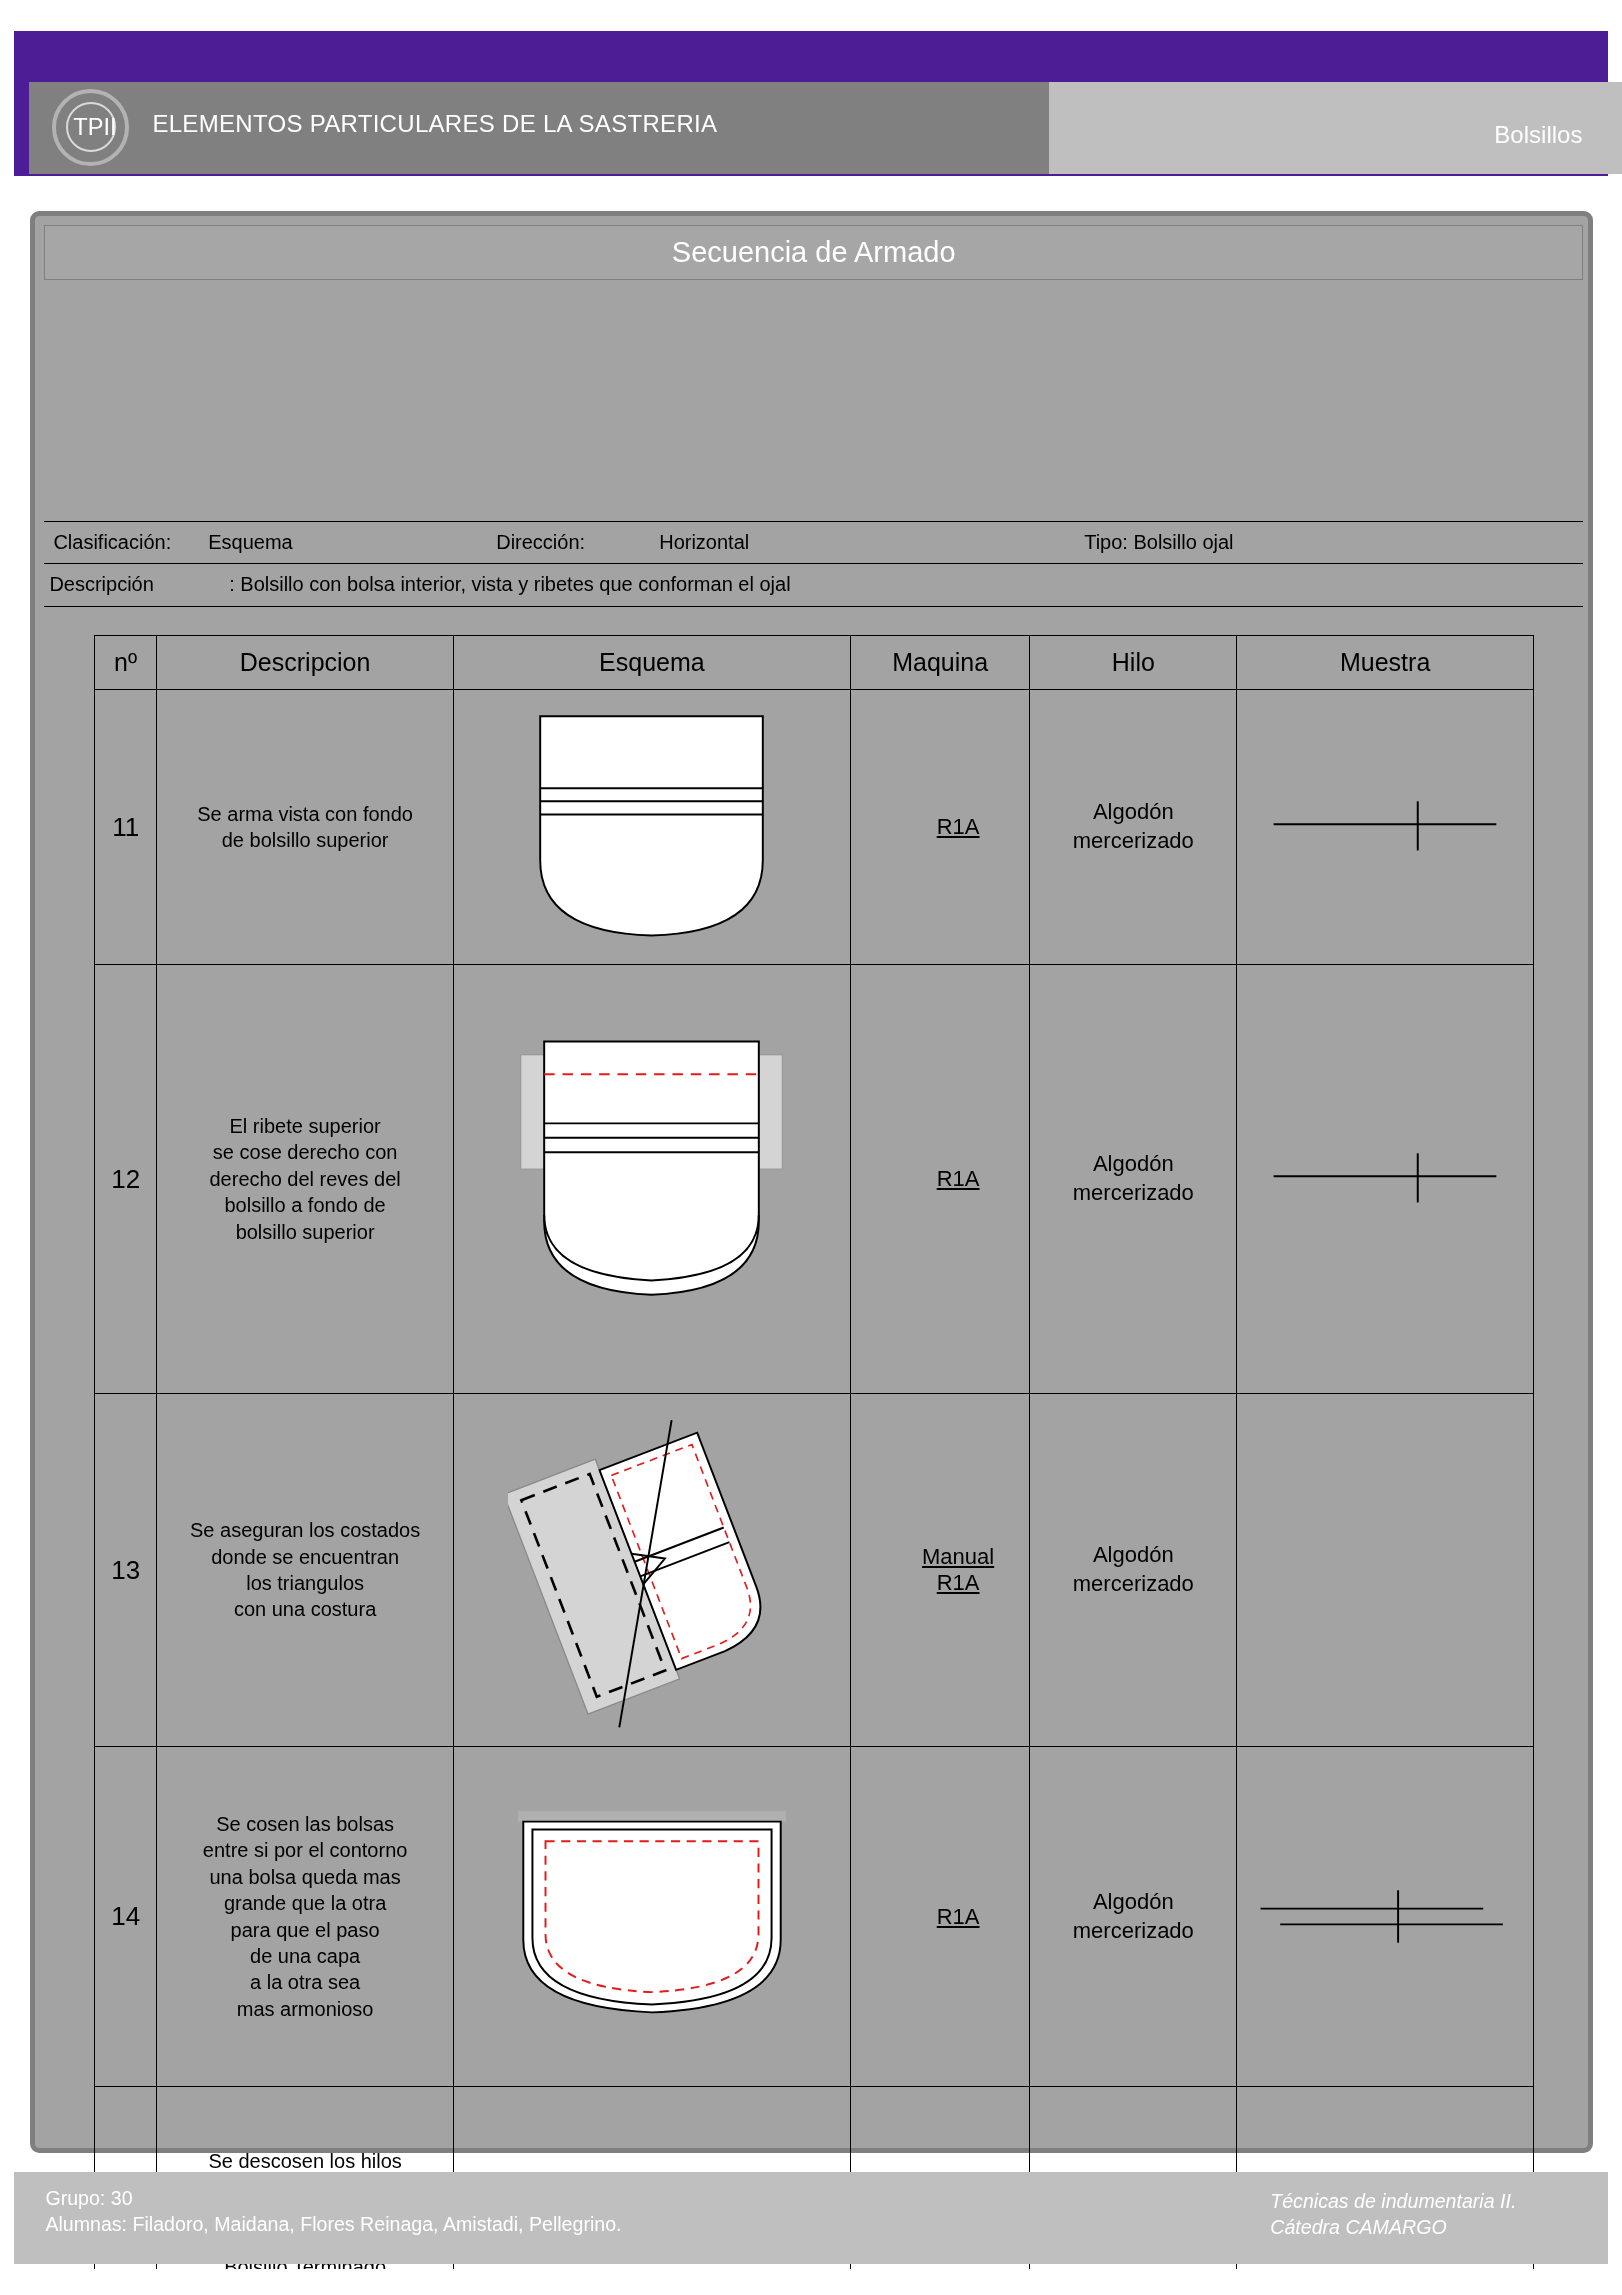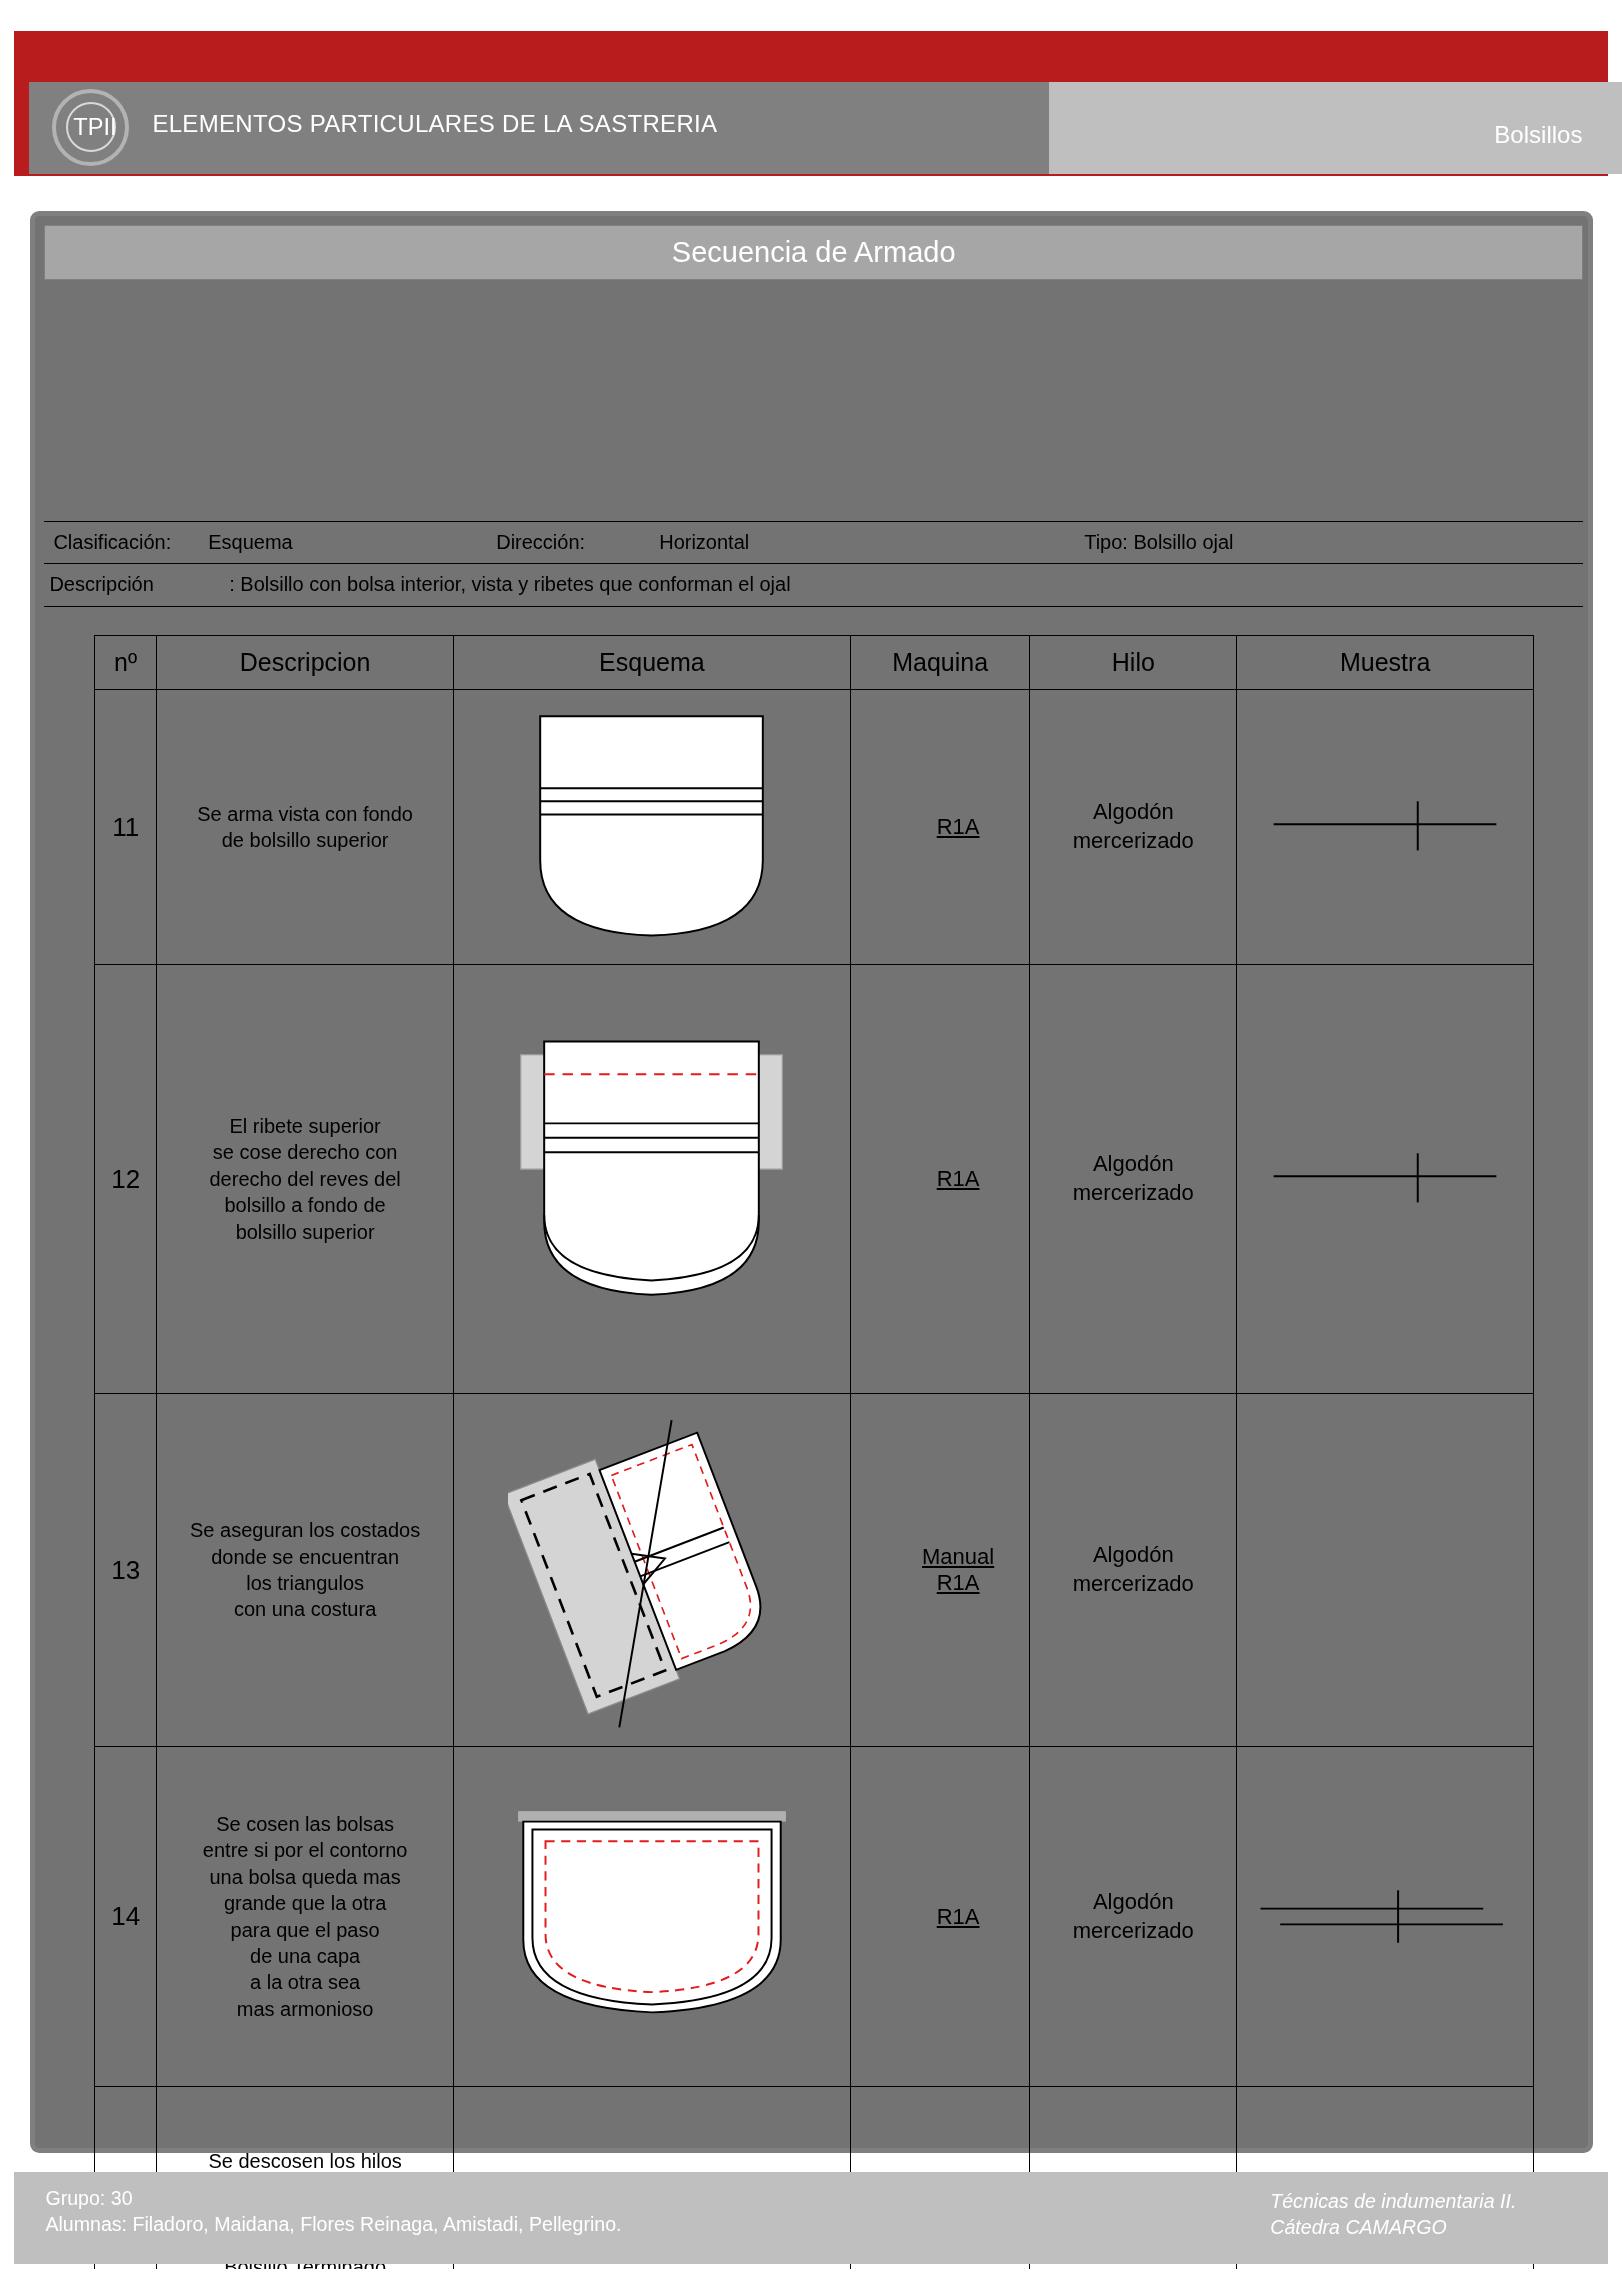--- a/index.html
+++ b/index.html
@@ -28,21 +28,21 @@
     left: 0; top: 0;
     width: 14.4px; height: 2295px;
     background: #ffffff;
   }
 
   
   .header {
     position: absolute;
     left: 14.4px; top: 31px;
     width: 1594px; height: 145px;
-    background: #b91c1c;
+    background: #4c1d95;
   }
   .header-bar {
     position: absolute;
     left: 14.4px; top: 51px;
     width: 1021px; height: 92px;
     background: #808080;
   }
   .header-title {
     position: absolute;
     left: 138px; top: 79px;
@@ -90,21 +90,21 @@
     color: #ffffff;
   }
 
   
   .panel {
     position: absolute;
     left: 30px; top: 211px;
     width: 1563px; height: 1942px;
     border: 5.2px solid #7f7f7f;
     border-radius: 9.2px;
-    background: #737373;
+    background: #a3a3a3;
     box-sizing: border-box;
   }
   .panel-title-bar {
     position: absolute;
     left: 9.2px; top: 9.2px;
     width: 1539px; height: 55px;
     background: #a6a6a6;
     border: 1.3px solid #7f7f7f;
     box-sizing: border-box;
   }

